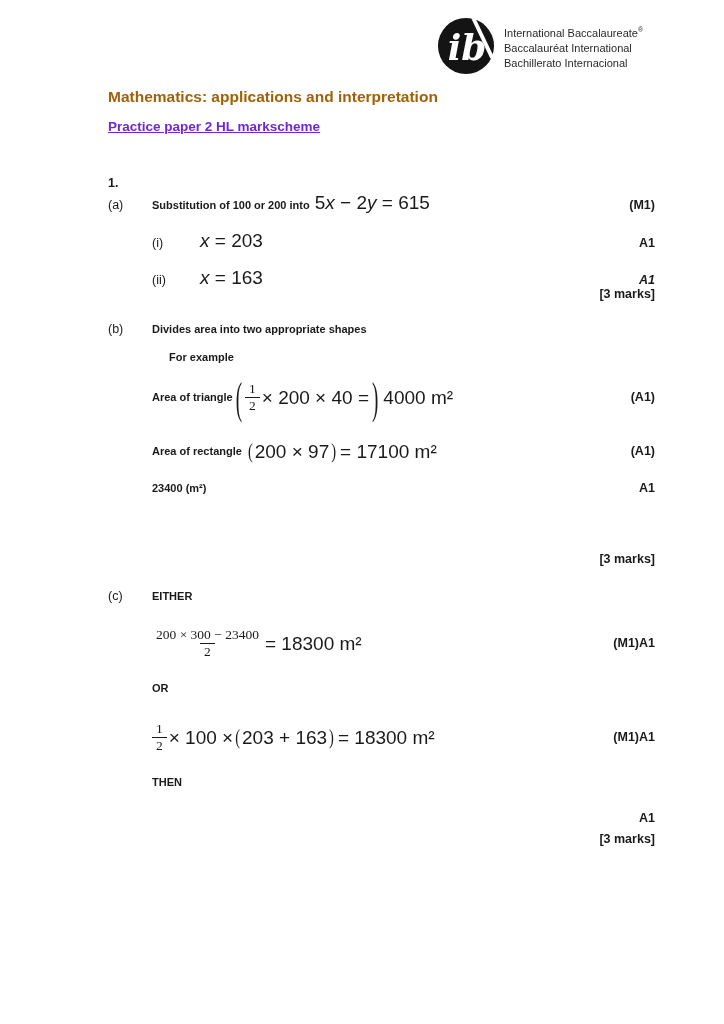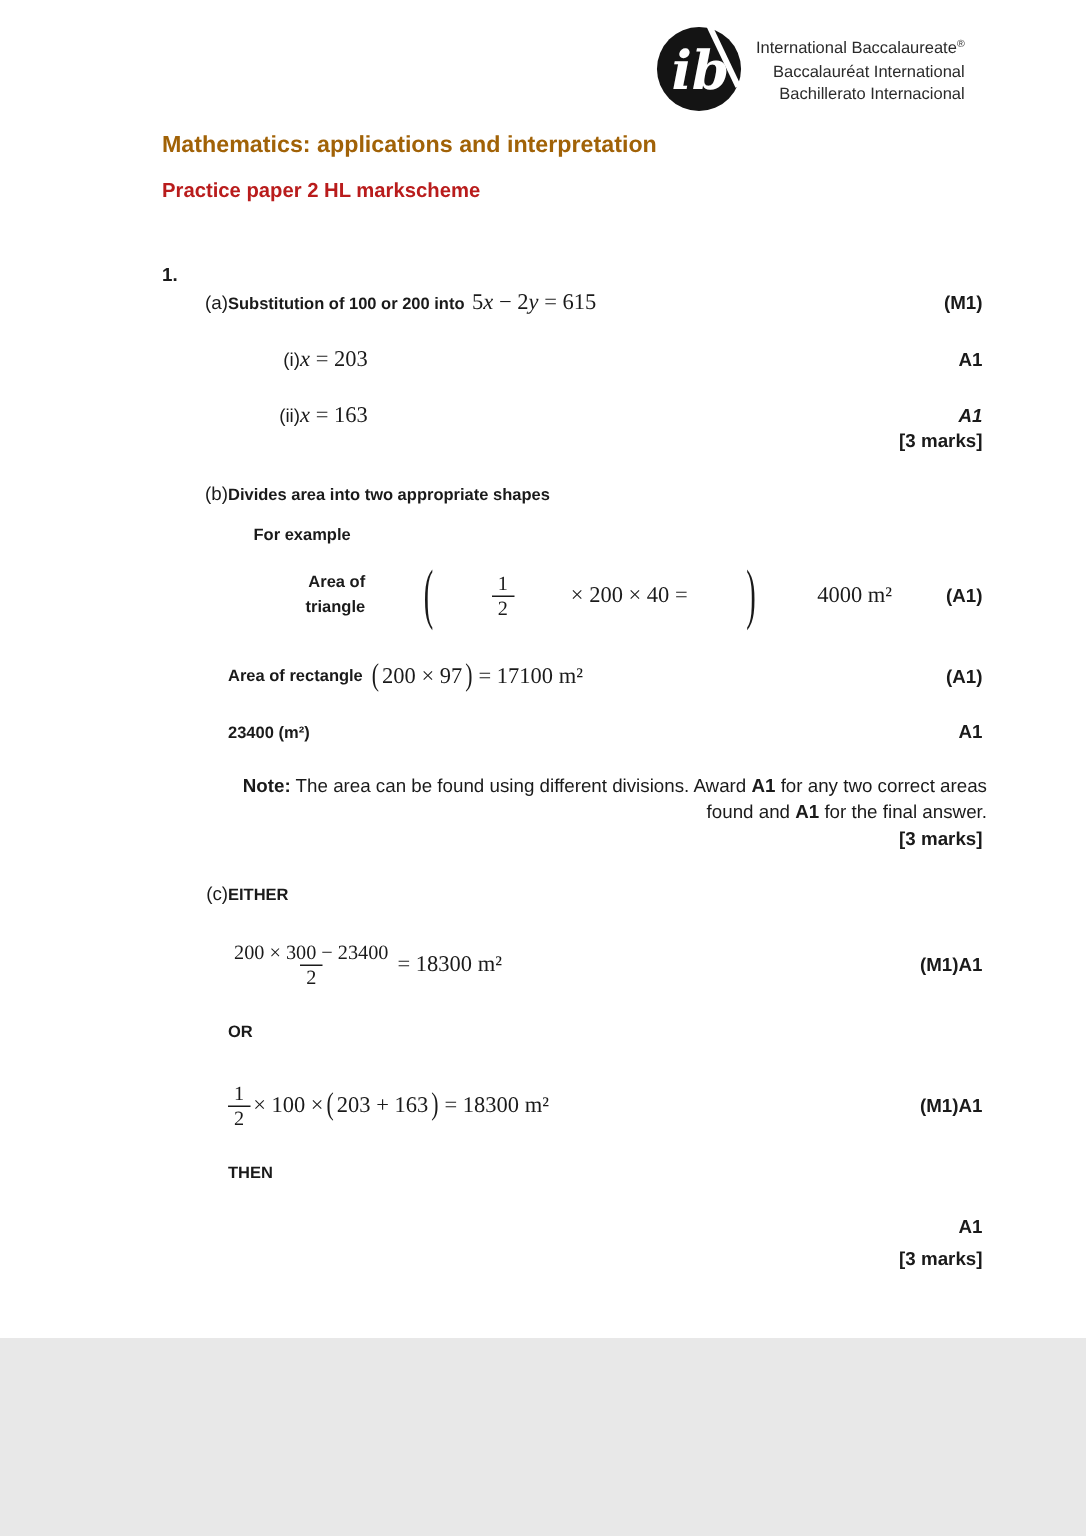--- a/index.html
+++ b/index.html
@@ -1,40 +1,40 @@
 <!DOCTYPE html>
 <html><head>
 <meta charset="utf-8">
 <style>
   html,body{margin:0;padding:0;background:#e8e8e8;}
   .page{
-    position:relative;width:724px;height:892px;margin:0 auto;background:#ffffff;
-    font-family:"Liberation Sans",sans-serif;color:#1a1a1a;overflow:hidden;text-align:right;
+    position:relative;width:724px;height:1024px;margin:0 auto;background:#ffffff;
+    font-family:"Liberation Sans",sans-serif;color:#1a1a1a;overflow:hidden;
   }
   
   .logo{position:absolute;left:437px;top:17px;display:flex;}
   .logo-svg{width:58px;height:58px;flex:none;}
   .logo-text{margin-left:9px;padding-top:5px;font-size:11px;line-height:15px;color:#2a2a2a;}
   .logo-line{white-space:nowrap;}
   .reg{font-size:7px;vertical-align:super;}
   
   .title{position:absolute;left:108px;top:88px;margin:0;font-size:15.5px;font-weight:700;color:#a16207;}
-  .subtitle{position:absolute;left:108px;top:119px;margin:0;font-size:13.5px;font-weight:700;color:#b91c1c;}
+  .subtitle{position:absolute;left:108px;top:119px;margin:0;font-size:13.5px;font-weight:700;color:#6d28d9;text-decoration:underline;}
   
   .abs{position:absolute;}
   .row{position:absolute;left:108px;width:547px;display:flex;align-items:baseline;font-size:12.5px;line-height:17px;}
   .vrow{align-items:center;}
   .plabel{width:44px;flex:none;}
   .sublabel{margin-left:44px;width:48px;flex:none;}
   .mark{margin-left:auto;font-weight:700;flex:none;white-space:nowrap;}
   .it{font-style:italic;}
   .bold{font-weight:700;}
   .body-text{font-size:11px;font-weight:bold;}
   
-  .math{font-family:Liberation Serif, serif;font-size:15px;white-space:nowrap;}
+  .math{font-family:Liberation Sans, sans-serif;font-size:19px;white-space:nowrap;}
   .math i{font-style:italic;}
   .gap-l{margin-left:5px;}
   .gap-s{margin-left:2px;}
   .frac{display:inline-flex;flex-direction:column;align-items:center;
         font-family:"Liberation Serif","DejaVu Serif",serif;font-size:13.5px;line-height:16px;flex:none;}
   .frac .num{display:block;padding:0 4px;}
   .frac .den{display:block;border-top:1px solid #1a1a1a;padding:0 4px;}
   .bp{font-family:"Liberation Serif",serif;display:inline-block;transform:scaleY(2.35);
       font-size:19px;font-weight:400;line-height:1;margin:0 3px;flex:none;}
   .bp-sm{font-family:"Liberation Serif",serif;display:inline-block;transform:scaleY(1.45);
@@ -88,21 +88,21 @@
     <span class="mark">[3 marks]</span>
   </div>
 
   <div class="row" style="top:321px;">
     <span class="plabel">(b)</span>
     <span class="body-text">Divides area into two appropriate shapes</span>
   </div>
 
   <div class="abs body-text" style="left:152px;top:351px;margin-left:17px;">For example</div>
 
-  <div class="row vrow" style="top:372px;height:50px;gap:36px;">
+  <div class="row vrow" style="top:372px;height:50px;">
     <span class="plabel"></span>
     <span class="body-text">Area of triangle</span>
     <span class="bp">(</span>
     <span class="frac">
         <span class="num">1</span>
         <span class="den">2</span>
       </span>
     <span class="math gap-s">× 200 × 40 =</span>
     <span class="bp">)</span>
     <span class="math gap-s">4000 m²</span>
@@ -118,21 +118,20 @@
     <span class="math gap-s">= 17100 m²</span>
     <span class="mark">(A1)</span>
   </div>
 
   <div class="row" style="top:480px;">
     <span class="plabel"></span>
     <span class="body-text">23400 (m²)</span>
     <span class="mark">A1</span>
   </div>
 
-  <div class="note" style="top:516px;"><span class="bold">Note:</span><span> The area can be found using different divisions. Award </span><span class="bold">A1</span><span> for any two correct areas found and </span><span class="bold">A1</span><span> for the final answer.</span></div>
 
   <div class="row" style="top:551px;">
     <span class="mark">[3 marks]</span>
   </div>
 
   <div class="row" style="top:588px;">
     <span class="plabel">(c)</span>
     <span class="body-text bold">EITHER</span>
   </div>
 

